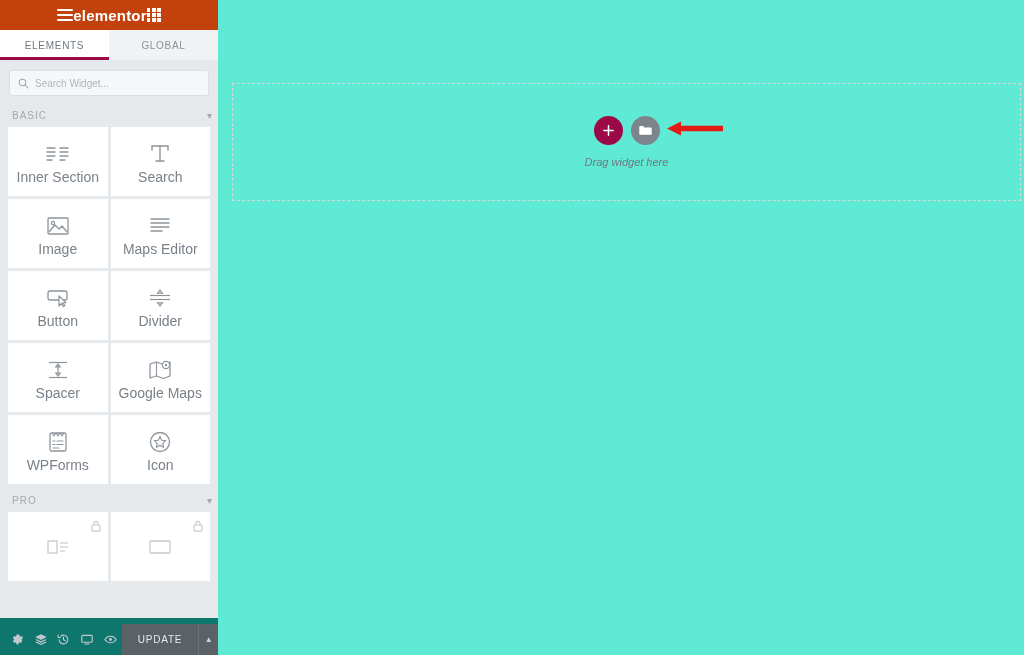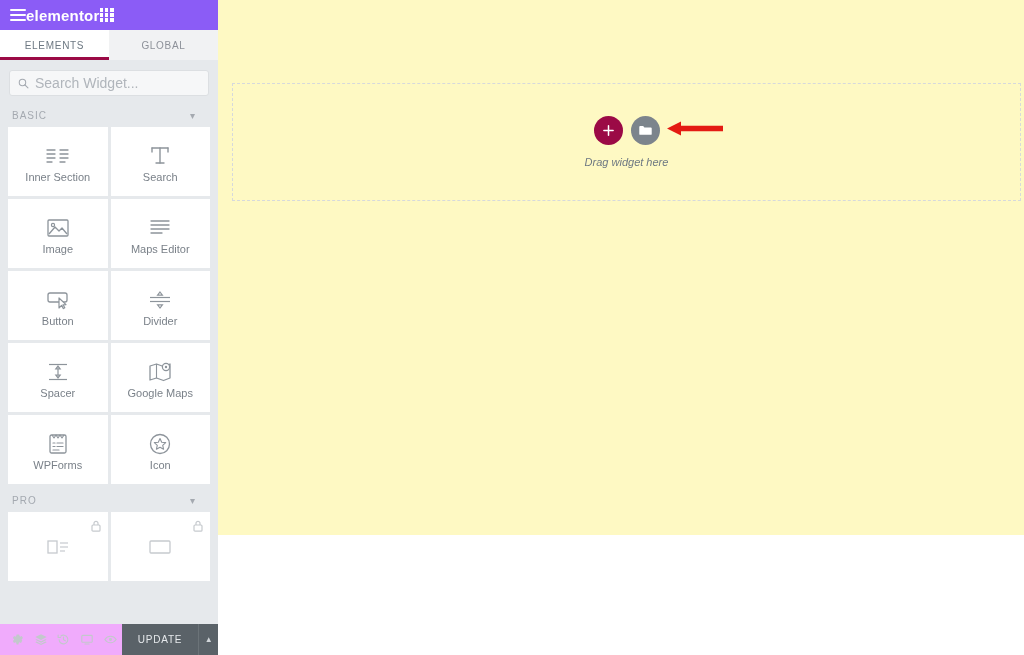--- a/index.html
+++ b/index.html
@@ -14,22 +14,22 @@
   
   #panel {
     position: absolute; left: 0; top: 0;
     width: 218px; height: 655px;
     background: #e6e9ec;
     display: flex; flex-direction: column;
   }
 
   
   .panel-header {
-    height: 30px; background: #8b5cf6;
-    display: flex; align-items: center; justify-content: flex-start;
+    height: 30px; background: #c2410c;
+    display: flex; align-items: center; justify-content: center;
     padding: 0 10px; flex: 0 0 auto;
   }
   .logo {
     color: #ffffff; font-size: 15px; font-weight: bold;
     letter-spacing: .2px;
   }
   .hamburger { width: 16px; height: 12px; display: flex; flex-direction: column;
     justify-content: space-between; cursor: pointer; }
   .hamburger span { display: block; height: 2px; background: #ffffff; border-radius: 1px; }
   .grid-icon { width: 14px; height: 14px; display: grid;
@@ -52,59 +52,59 @@
 
   
   .search-wrap { padding: 10px 9px 6px 9px; flex: 0 0 auto; }
   .search-box {
     height: 26px; background: #f6f7f8; border: 1px solid #dcdfe2;
     border-radius: 3px; display: flex; align-items: center; padding: 0 8px;
   }
   .search-box svg { flex: 0 0 auto; }
   .search-input {
     border: none; outline: none; background: transparent;
-    font-size: 14px; color: #a4a9b0; margin-left: 6px;
+    font-size: 10px; color: #a4a9b0; margin-left: 6px;
     font-family: "Liberation Sans", sans-serif; width: 100%;
     font-style: normal;
   }
   .search-input::placeholder { color: #b0b5bb; }
 
   
   .panel-scroll { flex: 1 1 auto; overflow: hidden; position: relative; }
 
   .section-head {
     display: flex; align-items: center; justify-content: space-between;
-    padding: 8px 23px 6px 12px;
+    padding: 8px 6px 6px 12px;
   }
   .section-title {
     font-size: 10px; letter-spacing: 1px; color: #a4a9b0; text-transform: uppercase;
   }
   .chev { color: #a4a9b0; font-size: 10px; line-height: 1; }
 
   .widget-grid {
     display: grid; grid-template-columns: 1fr 1fr;
     gap: 3px; padding: 0 8px;
   }
   .widget-card {
     background: #ffffff; height: 69px;
     display: flex; flex-direction: column;
     align-items: center; justify-content: center;
     cursor: grab; position: relative;
   }
   .widget-icon { height: 30px; display: flex; align-items: center; justify-content: center; }
   .widget-label {
-    font-size: 11px; color: #7a8189; margin-top: 0; text-align: center;
+    font-size: 14px; color: #7a8189; margin-top: 0; text-align: center;
   }
   .lock {
     position: absolute; top: 6px; right: 7px; color: #c6cace;
   }
 
   
   .bottom-bar {
-    height: 31px; background: #f0abfc;
+    height: 37px; background: #0f766e;
     display: flex; align-items: flex-end;
     flex: 0 0 auto; padding-left: 6px;
   }
   .bb-icon {
     width: 26px; height: 31px; display: flex; align-items: center;
     justify-content: center; cursor: pointer; color: #c3c8cc;
   }
   .update-btn {
     margin-left: auto; height: 31px; background: #5a6268;
     color: #e6e9ec; font-size: 10px; letter-spacing: .8px;
@@ -125,21 +125,21 @@
     width: 12px; height: 34px; background: #edeff1;
     border-radius: 0 3px 3px 0;
     display: flex; align-items: center; justify-content: center;
     color: #9aa0a6; font-size: 9px; cursor: pointer;
     box-shadow: 1px 0 2px rgba(0,0,0,.05);
   }
 
   
   #canvas {
     position: absolute; left: 218px; top: 0;
-    width: 806px; height: 535px; background: #fef9c3;
+    width: 806px; height: 655px; background: #5eead4;
   }
   .dropzone {
     position: absolute; left: 14px; top: 83px;
     width: 789px; height: 118px;
     border: 1px dashed #d6d9dc;
     display: flex; flex-direction: column;
     align-items: center; justify-content: center;
   }
   .dz-buttons { display: flex; align-items: center; gap: 8px; }
   .btn-circle {

